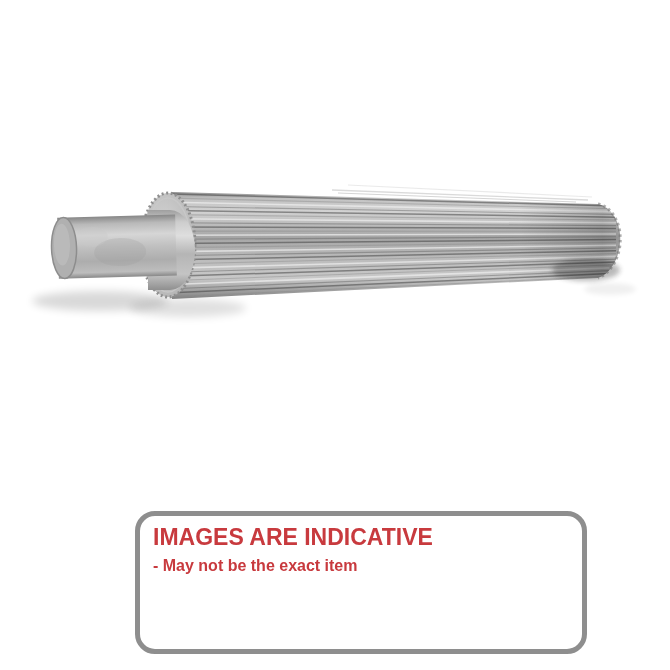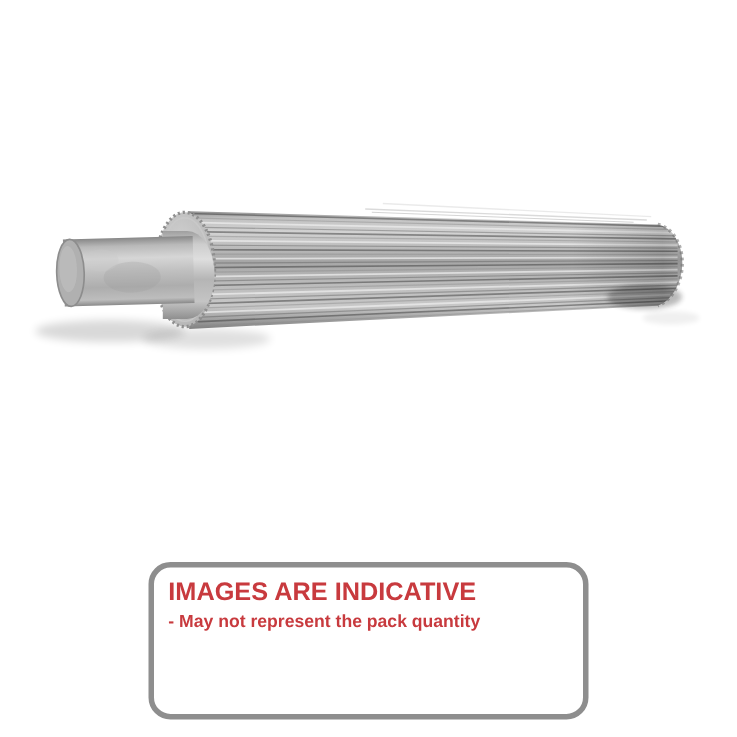--- a/index.html
+++ b/index.html
@@ -7,21 +7,21 @@
     width:670px; height:670px;
     background:#ffffff;
     font-family:"Liberation Sans","DejaVu Sans",sans-serif;
     position:relative; overflow:hidden;
   }
   .stage { position:absolute; left:0; top:0; width:670px; height:505px; }
   .stage svg { display:block; }
 
   .notice {
     position:absolute; left:135px; top:511px;
-    width:400px; height:143px; box-sizing:border-box;
+    width:452px; height:143px; box-sizing:border-box;
     border:5px solid #8e8e8e; border-radius:20px;
     background:#ffffff;
     padding:6px 6px 0 13px;
   }
   .notice-title {
     font-weight:bold; font-size:23px; line-height:30px;
     color:#c83a3e; white-space:nowrap; margin-bottom:1px;
   }
   .notice-line {
     font-weight:bold; font-size:16px; line-height:26.5px;
@@ -138,14 +138,14 @@
       <ellipse cx="120" cy="252" rx="26" ry="14" fill="#9b9b9b" opacity="0.25"></ellipse>
       <ellipse cx="92" cy="236" rx="16" ry="10" fill="#c8c8c8" opacity="0.35"></ellipse>
       <ellipse cx="64" cy="246.5" rx="12.5" ry="30.5" fill="#b0b0b0" stroke="#8d8d8d" stroke-width="1.5"></ellipse>
       <ellipse cx="62" cy="243" rx="8" ry="21" fill="#c2c2c2" opacity="0.6"></ellipse>
     </g>
   </svg>
 </div>
 
 <div class="notice">
   <div class="notice-title">IMAGES ARE INDICATIVE</div>
-  <div class="notice-line">- May not represent the pack quantity</div>
+  <div class="notice-line">- May not be the exact item</div>
 </div>
 
 </body></html>

